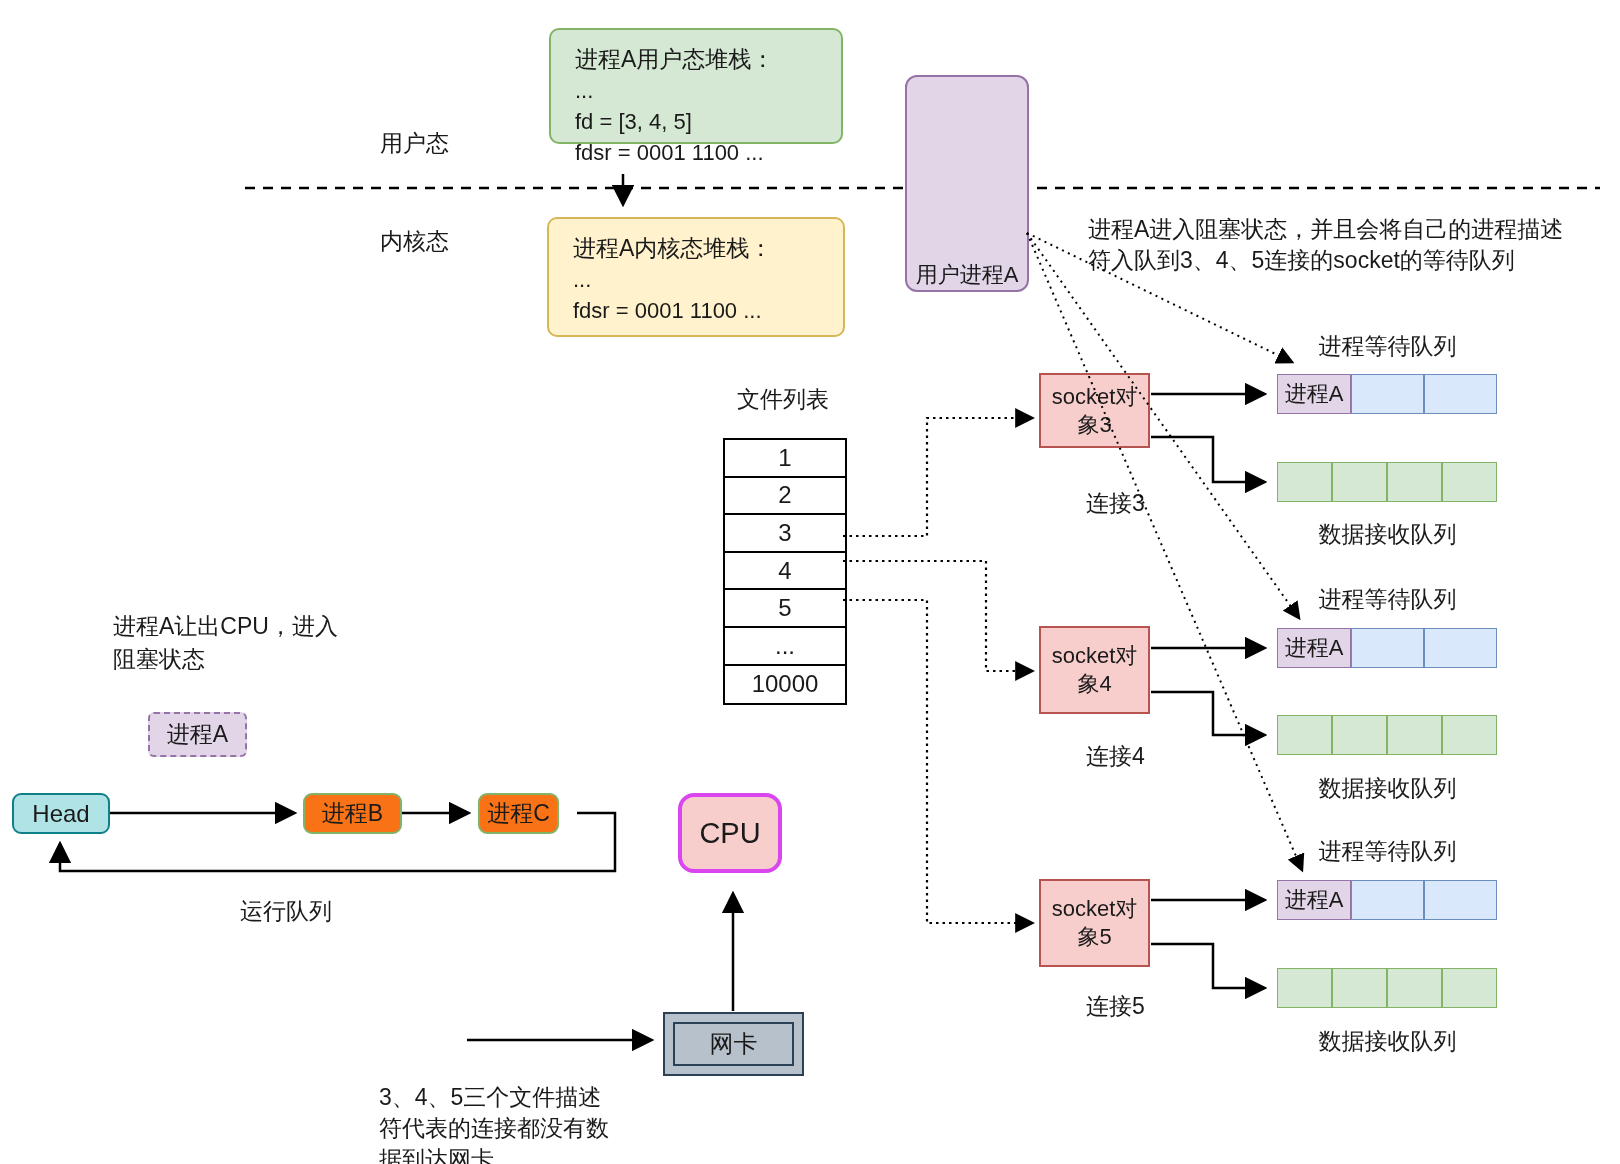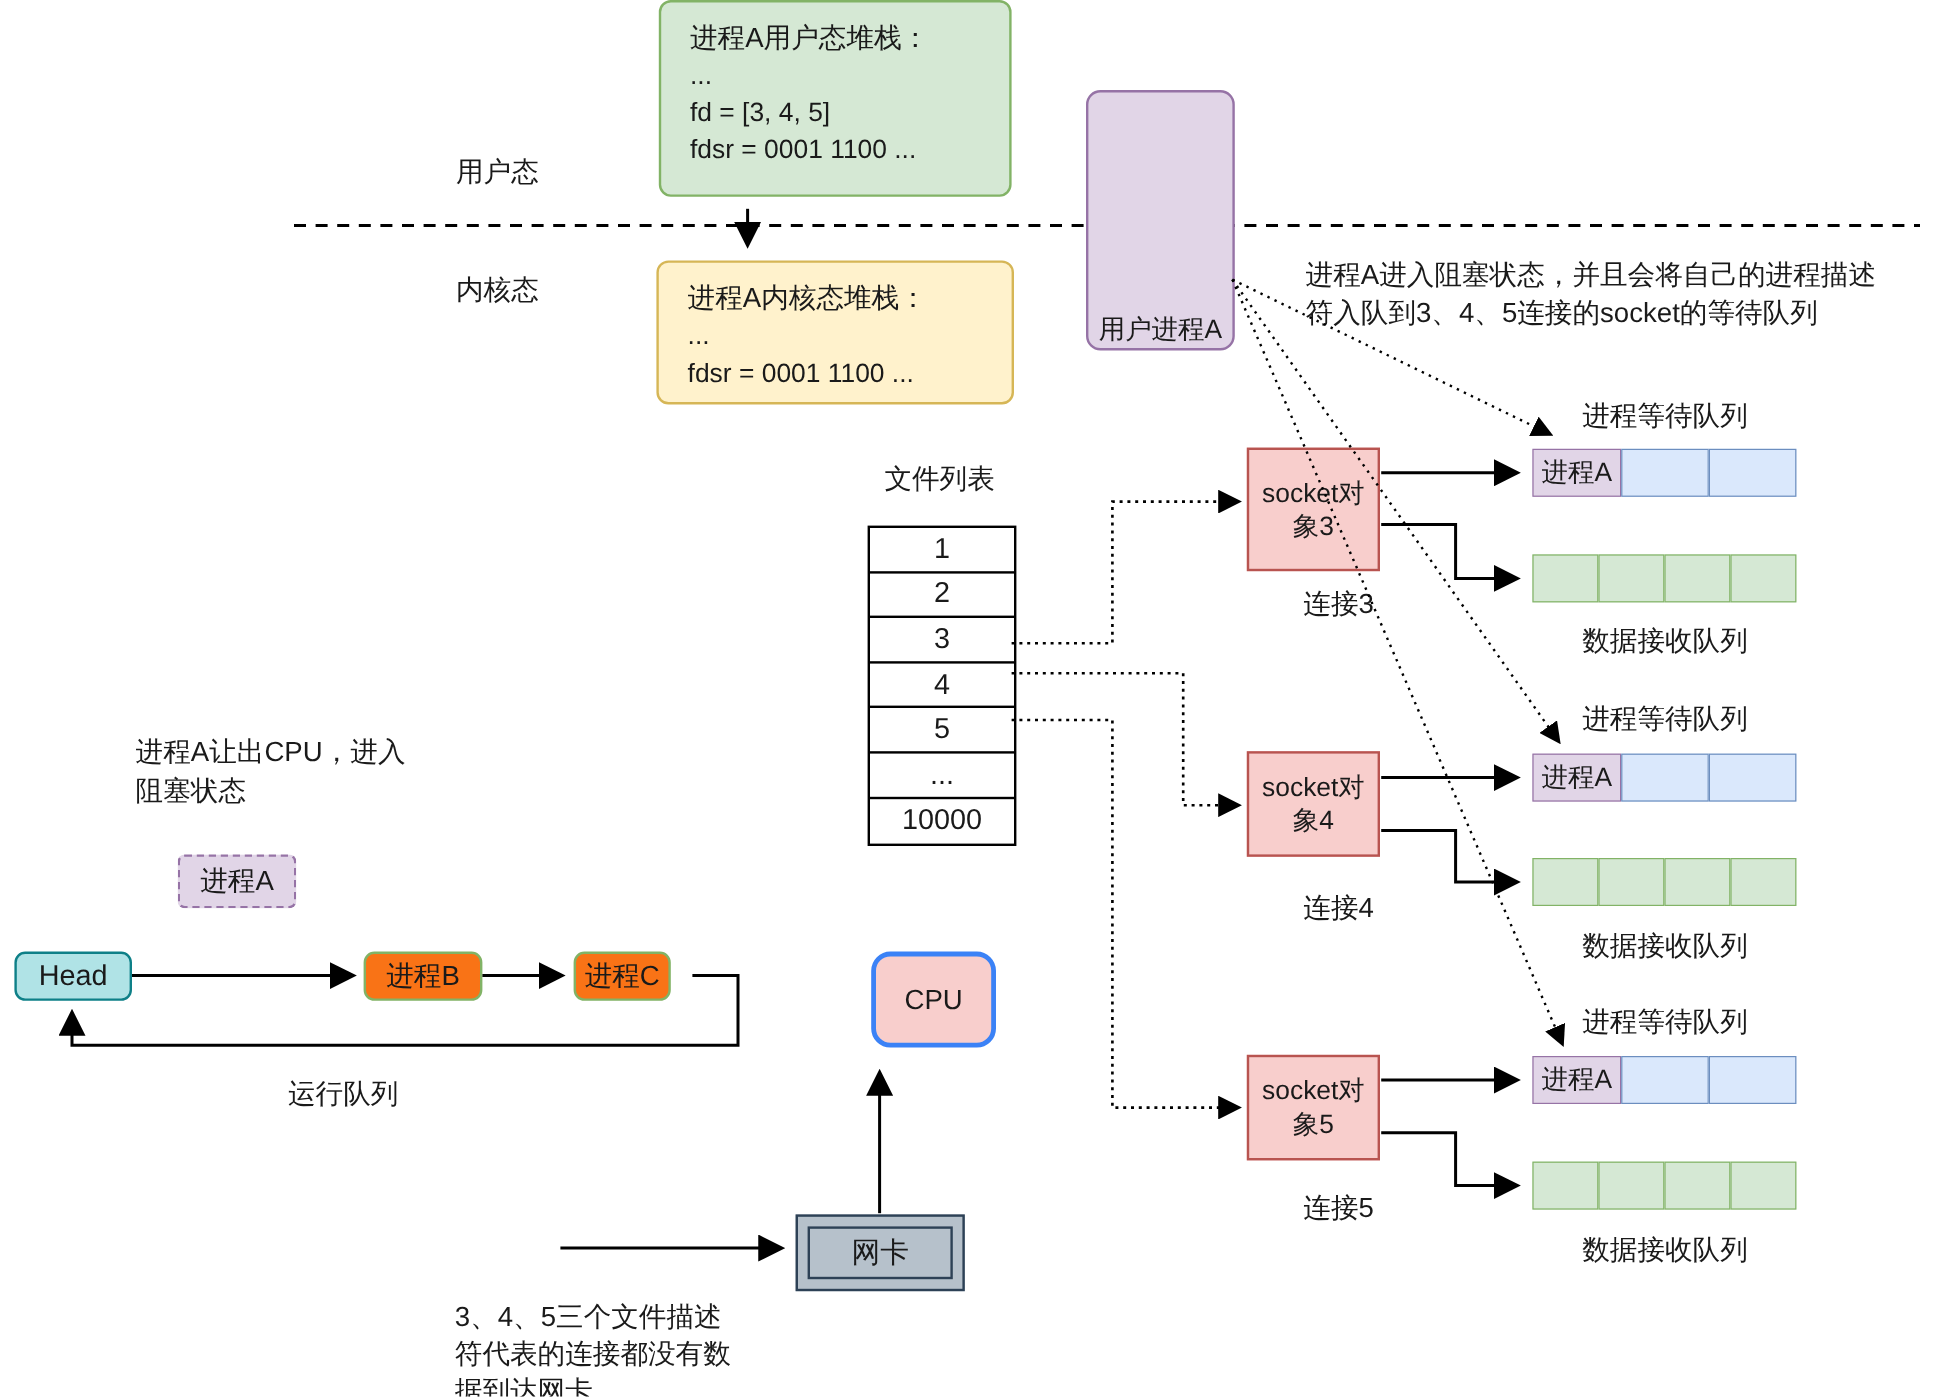--- a/index.html
+++ b/index.html
@@ -19,58 +19,58 @@
   .purple{background:#e1d5e7;border:2px solid #9673a6;}
   .pink{background:#f8cecc;border:2.5px solid #b85450;}
   
   .uproc{position:absolute;border-radius:12px;font-size:22px;}
   
   .ftable{position:absolute;left:723px;top:438px;width:120px;border:2px solid #000;background:#fff;}
   .frow{height:37.6px;display:flex;align-items:center;justify-content:center;
     font-size:24px;border-bottom:2px solid #000;box-sizing:border-box;}
   .frow:last-child{border-bottom:none;}
   
-  .sockbox{position:absolute;left:1039px;width:111px;height:103px;box-sizing:border-box;
+  .sockbox{position:absolute;left:1039px;width:111px;height:75px;box-sizing:border-box;
     display:flex;align-items:center;justify-content:center;text-align:center;
     font-size:22px;line-height:28px;word-break:break-all;padding:0 5px;}
   .connlbl{position:absolute;left:1060px;width:111px;text-align:center;font-size:23px;}
   
   .qrow{position:absolute;left:1277px;width:220px;height:40px;display:flex;}
   .qcell{flex:1;box-sizing:border-box;border:1.5px solid;}
   .qcell.p{background:#e1d5e7;border-color:#9673a6;display:flex;align-items:center;
     justify-content:center;font-size:22px;flex:0 0 74px;}
   .qcell.b{background:#dae8fc;border-color:#6c8ebf;}
   .qcell.g{background:#d5e8d4;border-color:#82b366;}
   .qlbl{position:absolute;left:1290px;width:195px;text-align:center;font-size:23px;white-space:nowrap;}
   
   .node{position:absolute;box-sizing:border-box;border-radius:9px;display:flex;
     align-items:center;justify-content:center;font-size:23px;}
   .teal{background:#b0e3e6;border:2px solid #0e8088;font-size:24px;}
   .greenNode{background:#f97316;border:2px solid #82b366;}
   .dashedA{background:#e1d5e7;border:2px dashed #9673a6;border-radius:6px;}
-  .cpu{background:#f8cecc;border:4px solid #3b82f6;border-radius:16px;font-size:23px;margin-left:48px;}
+  .cpu{background:#f8cecc;border:4px solid #d946ef;border-radius:16px;font-size:29px;}
   .nic-outer{position:absolute;left:663px;top:1012px;width:137px;height:60px;
     background:#b6c1cb;border:2px solid #2d4156;display:flex;align-items:center;justify-content:center;}
   .nic-inner{width:117px;height:40px;border:2px solid #2d4156;display:flex;
     align-items:center;justify-content:center;font-size:24px;background:#b6c1cb;}
   .note{position:absolute;font-size:23px;line-height:31px;white-space:nowrap;}
 </style>
 </head>
 <body>
 
 <div class="canvas">
 
   <svg class="layer" width="1620" height="1164">
     <path d="M245 188 H1600" stroke="#000" stroke-width="2.5" stroke-dasharray="10 8" fill="none"></path>
   </svg>
 
   <div class="lbl" style="left:380px;top:128px;">用户态</div>
   <div class="lbl" style="left:380px;top:226px;">内核态</div>
 
-  <div class="stackbox green" style="left:549px;top:0;width:294px;height:164px;">
+  <div class="stackbox green" style="left:549px;top:28px;width:294px;height:116px;">
     <div class="t">进程A用户态堆栈：</div>
     <div>...</div>
     <div>fd = [3, 4, 5]</div>
     <div>fdsr = 0001 1100 ...</div>
   </div>
 
   <div class="stackbox yellow" style="left:547px;top:217px;width:298px;height:120px;">
     <div class="t">进程A内核态堆栈：</div>
     <div>...</div>
     <div>fdsr = 0001 1100 ...</div>

